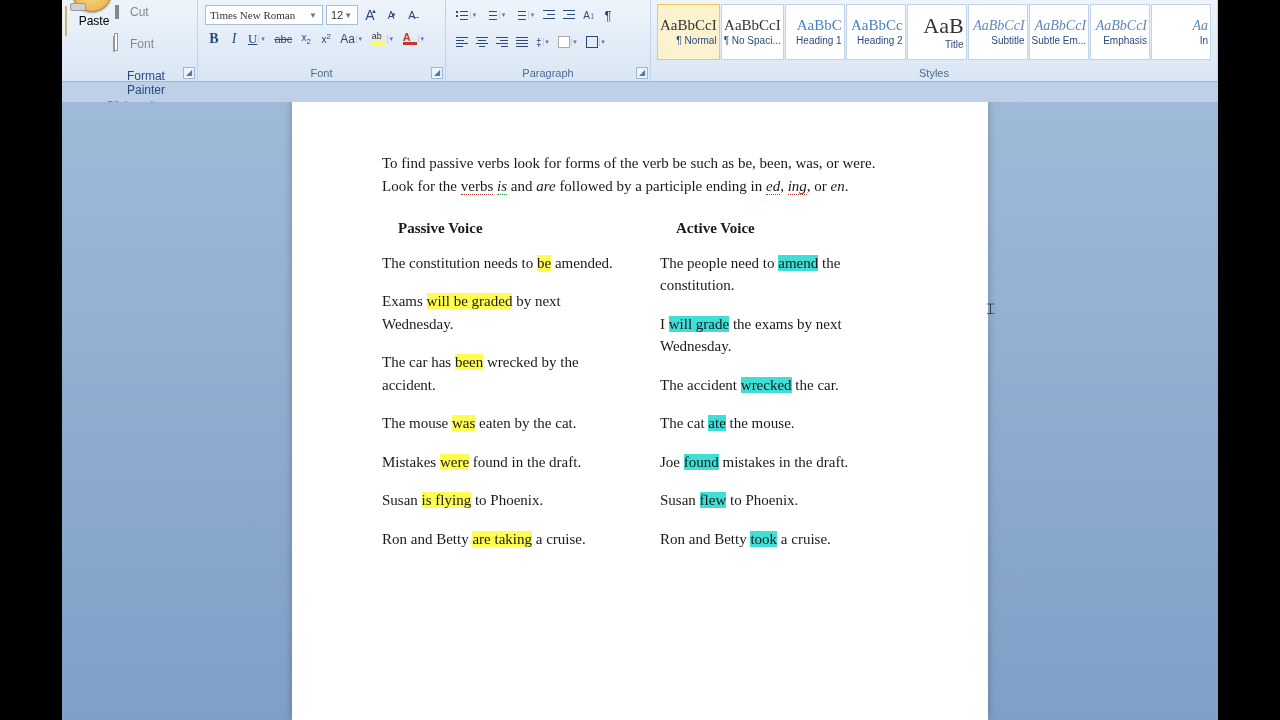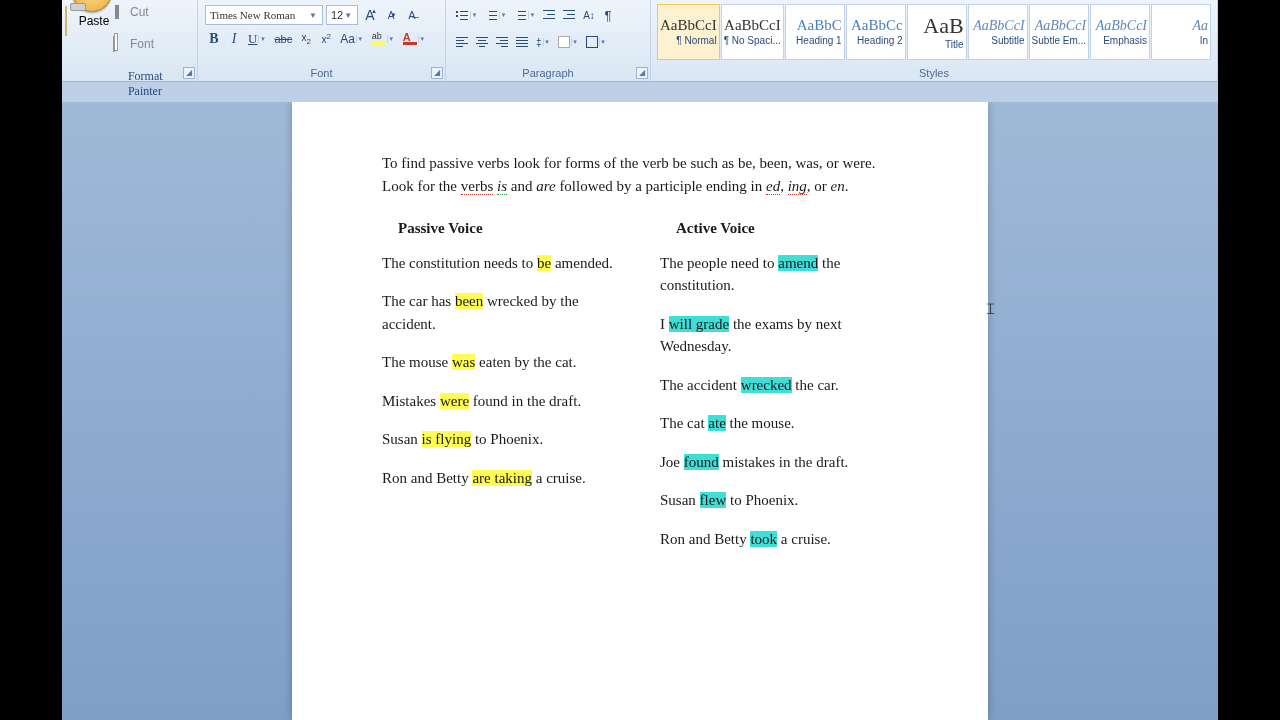--- a/index.html
+++ b/index.html
@@ -19,21 +19,21 @@
   .group-body { flex: 1; display: flex; align-items: flex-start; }
   .group-label { text-align: center; color: #4a6a97; padding: 1px 0 2px; font-size: 11px; position: relative; }
   .dlg-launch { position: absolute; right: 2px; bottom: 2px; width: 12px; height: 12px; border: 1px solid #9bb6d6; background: #eef4fb; font-size: 8px; line-height: 10px; text-align: center; color: #5a7aa6; cursor: pointer; }
   
   .g-clip { width: 136px; }
   .paste-btn { width: 42px; display: flex; flex-direction: row; align-items: center; justify-content: center; gap: 12px; padding: 4px 2px; cursor: pointer; }
   .paste-ico { width: 26px; height: 30px; background: #f5e6b3; border: 1px solid #c9b56c; position: relative; }
   .paste-ico::before { content: ""; position: absolute; left: 4px; top: -4px; width: 14px; height: 6px; background: #d0d0d0; border: 1px solid #999; border-radius: 2px; }
   .clip-small { display: flex; flex-direction: column; gap: 16px; padding: 2px 2px 0 2px; }
   .clip-small .row { display: flex; align-items: center; gap: 4px; color: #888; cursor: default; padding: 1px 2px; }
-  .clip-small .row.enabled { color: #2a4a7d; cursor: pointer; font-family: Liberation Serif, serif; }
+  .clip-small .row.enabled { color: #2a4a7d; cursor: pointer; }
   .small-ico { width: 14px; height: 14px; display: inline-block; }
   .ico-cut { border-left: 2px solid #888; border-right: 2px solid #888; transform: skewX(-18deg); height: 12px; width: 6px; margin-left: 3px; margin-top: 1px; }
   .ico-copy { width: 10px; height: 12px; border: 1px solid #999; background: #fff; box-shadow: 2px -2px 0 #fff, 2px -2px 0 1px #999; margin-top: 2px; margin-left: 1px; }
   .ico-brush { width: 12px; height: 12px; background: linear-gradient(#e6a23c, #c9802a); border-radius: 2px 2px 6px 2px; margin-top: 1px; margin-left: 1px; }
   
   .g-font { width: 248px; }
   .font-row1 { display: flex; align-items: center; gap: 3px; padding: 3px 3px 4px; }
   .font-row2 { display: flex; align-items: center; gap: 2px; padding: 0 3px; }
   .combo { height: 20px; background: #fff; border: 1px solid #a8bdd8; display: flex; align-items: center; padding: 0 4px; font-size: 11px; color: #333; cursor: pointer; position: relative; }
   .combo.font-name { width: 118px; font-family: "Times New Roman", serif; }
@@ -342,20 +342,21 @@
   <div class="doc-area">
     <div class="page">
       <p>
         <span>To find passive verbs look for forms of the verb be such as be, been, was, or were. Look for the </span><span class="und-red">verbs</span> <span class="it und-grn">is</span><span> and </span><span class="it">are</span><span> followed by a participle ending in </span><span class="it und-red">ed</span><span>, </span><span class="it und-red">ing</span><span>, or </span><span class="it">en</span><span>.</span>
       </p>
       <div class="cols">
         <div class="col">
           <h4>Passive Voice</h4>
           <div id="passive-rows">
               <p><span>The constitution needs to </span><span class="hy">be</span><span> amended.</span></p>
+              <p><span>Exams </span><span class="hy">will be graded</span><span> by next Wednesday.</span></p>
               <p><span>The car has </span><span class="hy">been</span><span> wrecked by the accident.</span></p>
               <p><span>The mouse </span><span class="hy">was</span><span> eaten by the cat.</span></p>
               <p><span>Mistakes </span><span class="hy">were</span><span> found in the draft.</span></p>
               <p><span>Susan </span><span class="hy">is flying</span><span> to Phoenix.</span></p>
               <p><span>Ron and Betty </span><span class="hy">are taking</span><span> a cruise.</span></p>
             </div>
         </div>
         <div class="col">
           <h4>Active Voice</h4>
           <div id="active-rows">

